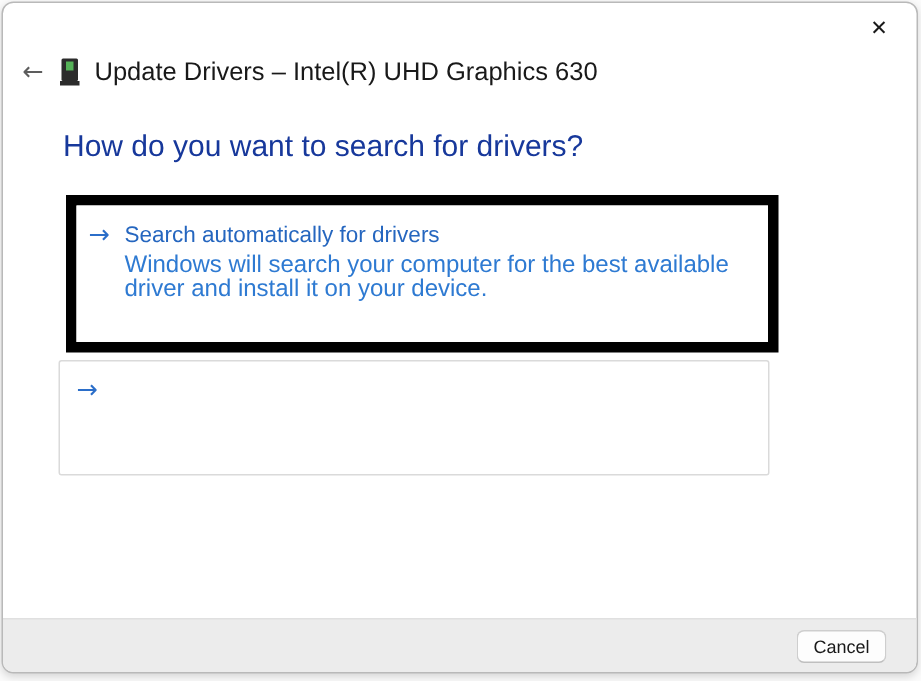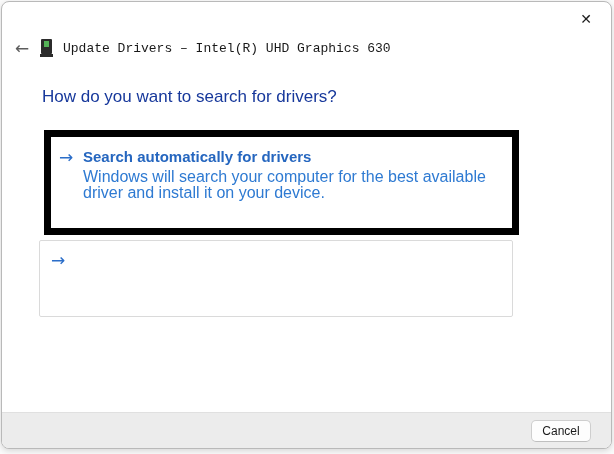--- a/index.html
+++ b/index.html
@@ -58,28 +58,27 @@
     width: 5px; height: 6px;
     background: #55b258;
   }
   .device-icon .base {
     position: absolute; left: 0; bottom: 1px;
     width: 13px; height: 3px;
     background: #2b2b2b;
   }
   .win-title {
     margin-left: 9px;
-    font-size: 13px; color: #191919;
+    font-size: 17px; color: #191919;
     white-space: nowrap;
-    font-family: Liberation Mono, monospace;
   }
   
   .heading {
     position: absolute; left: 40px; top: 85px;
-    font-size: 17px;
+    font-size: 20px;
     color: #17389b;
   }
   
   .option {
     position: absolute;
     display: flex;
     cursor: pointer;
     background: #ffffff;
   }
   .option .arrow {
@@ -89,21 +88,20 @@
     line-height: 20px;
     text-align: left;
     font-family: "DejaVu Sans", sans-serif;
   }
   .option .texts { flex: 1 1 auto; }
   .option .title {
     font-size: 15px;
     color: #2566bf;
     line-height: 19px;
     margin-bottom: 3px;
-    font-weight: bold;
   }
   .option .desc {
     font-size: 16px;
     color: #2e7ad2;
     line-height: 16px;
     max-width: 448px;
   }
   
   .highlight-box {
     position: absolute;

